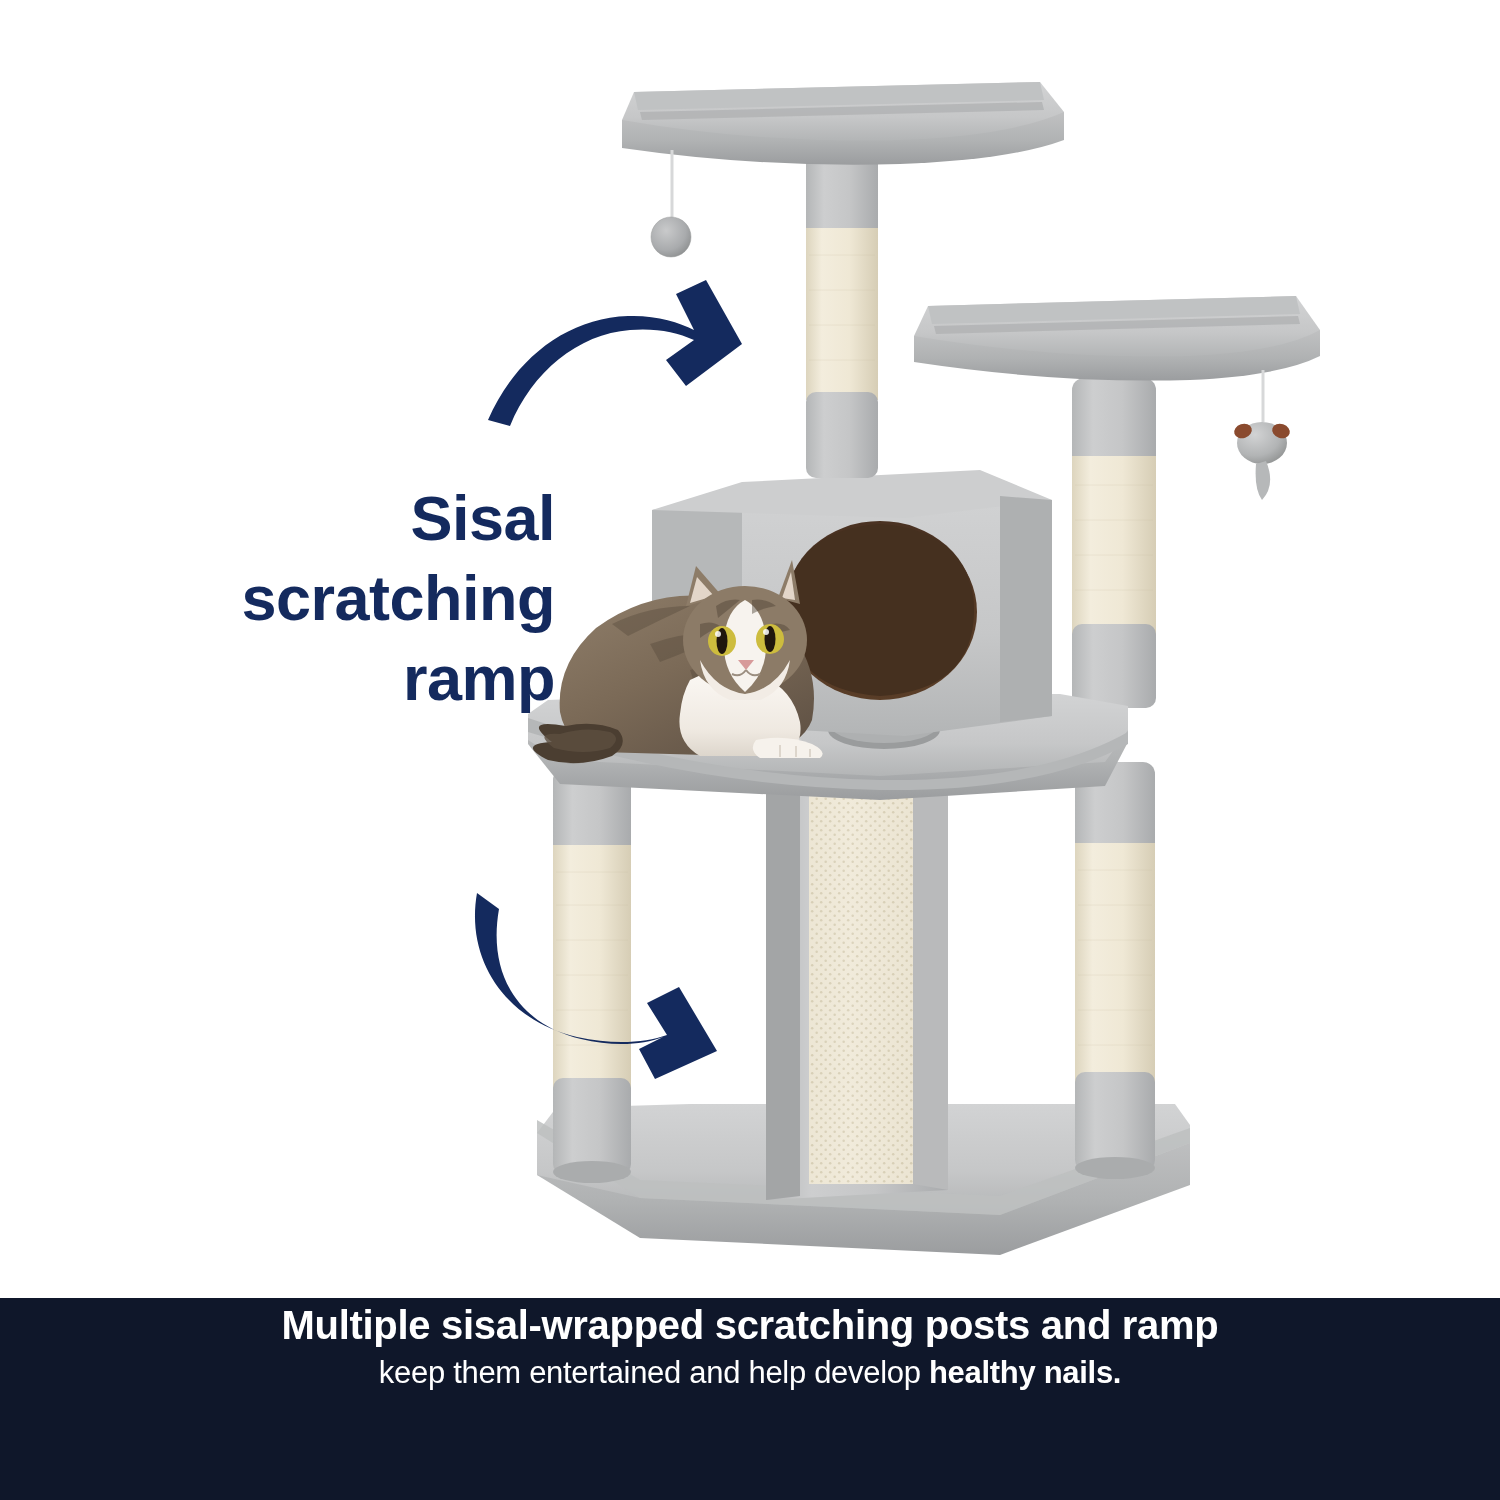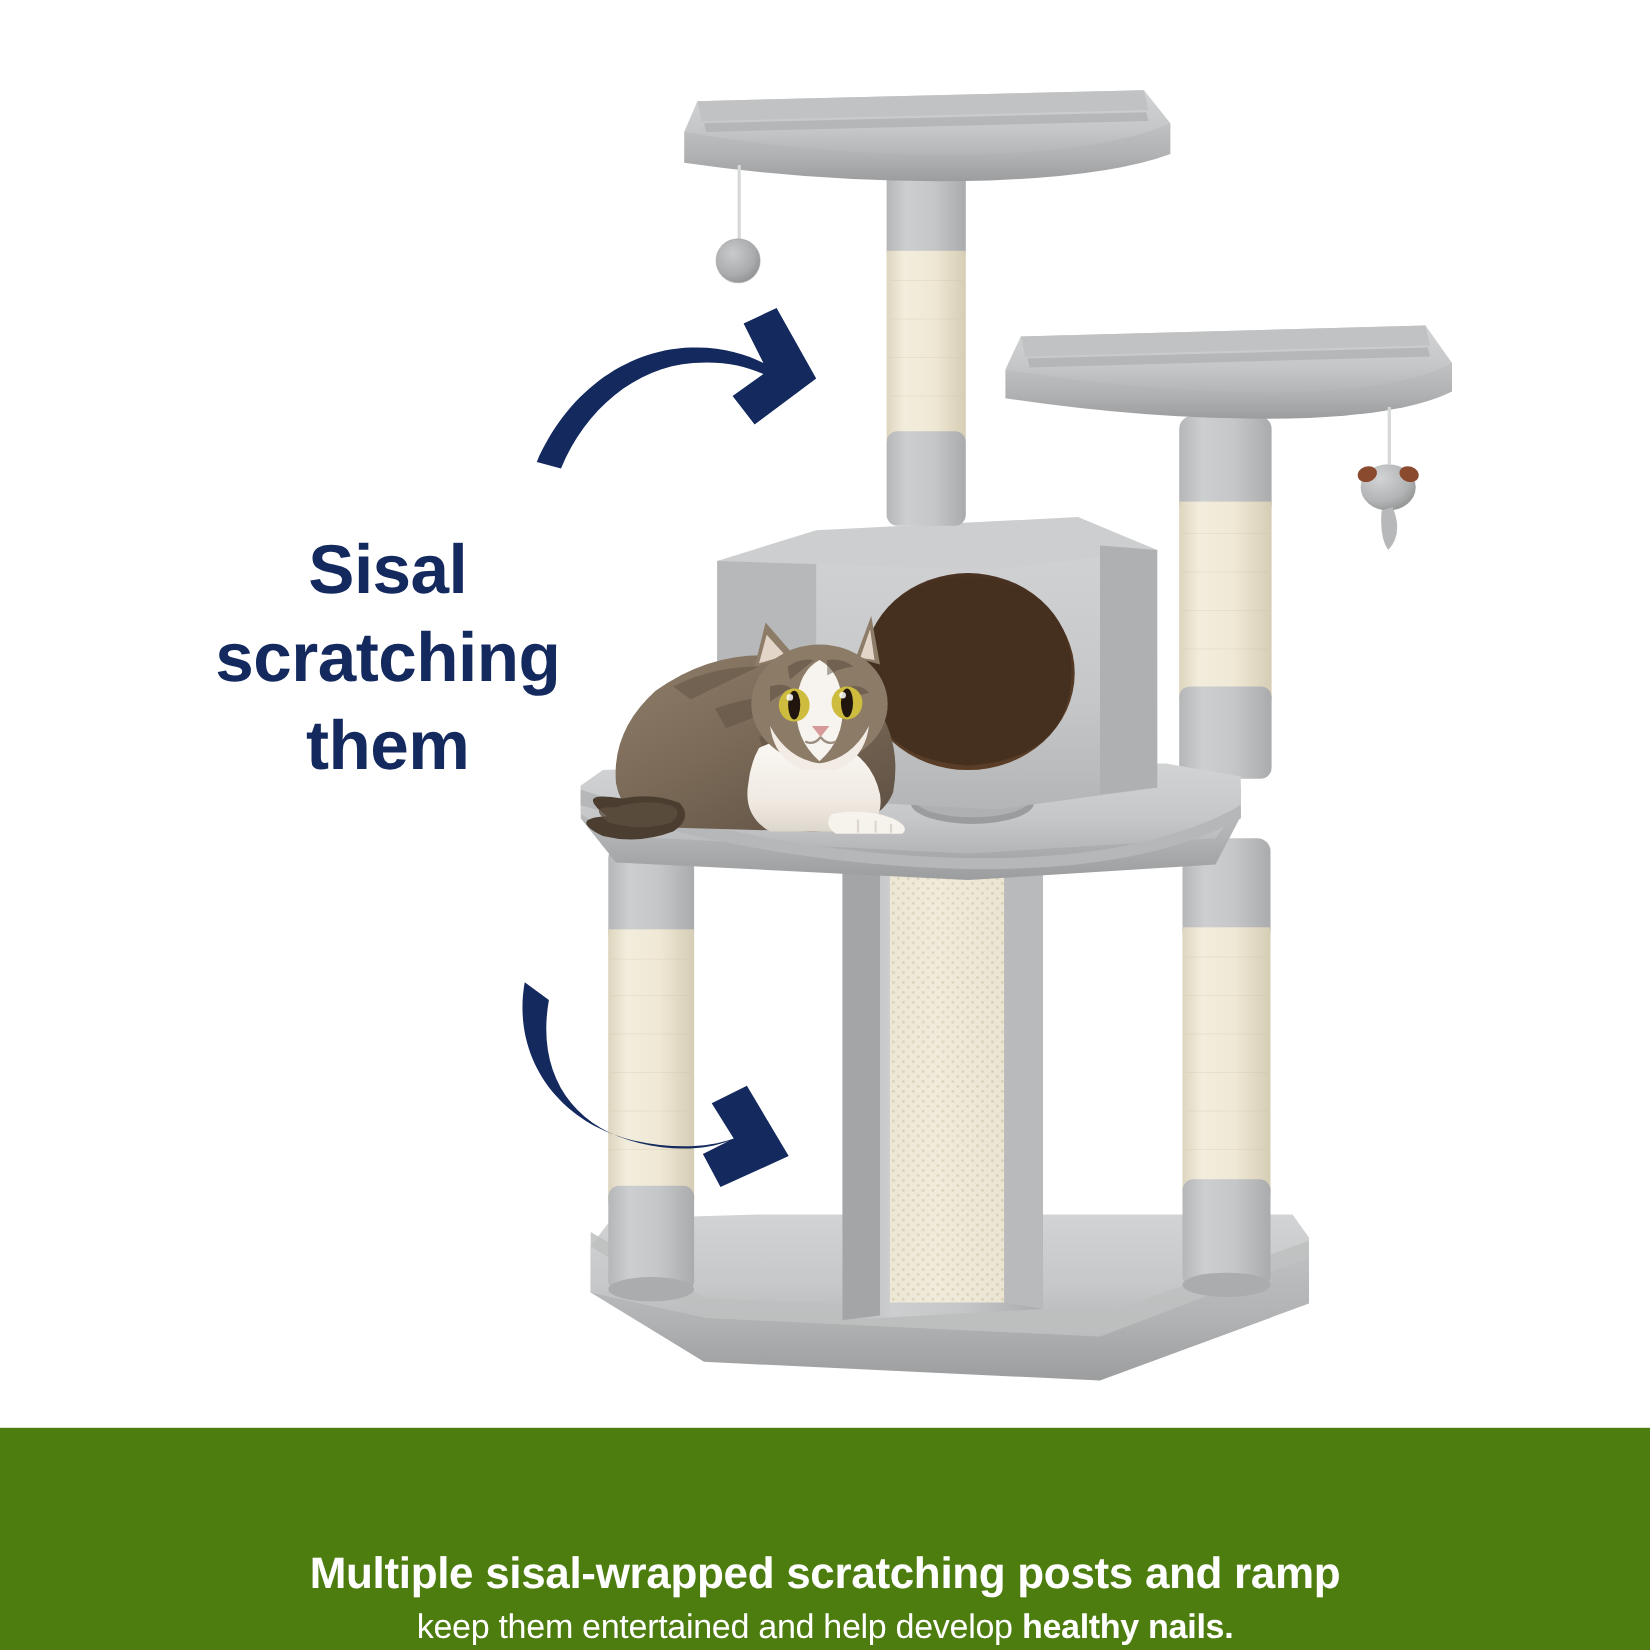--- a/index.html
+++ b/index.html
@@ -11,21 +11,21 @@
     overflow:hidden;
   }
 
   #stage { position:absolute; inset:0; background:#ffffff; }
 
   
   .headline {
     position:absolute;
     left:150px; top:478px;
     width:405px;
-    text-align:center;
+    text-align:right;
     color:#142a5e;
     font-weight:700;
     font-size:63px;
     line-height:1.27;
     letter-spacing:-0.5px;
   }
   .headline .ln { display:block; white-space:nowrap; }
 
   
   .arrow { position:absolute; }
@@ -33,23 +33,23 @@
   #arrow-bottom { left:455px; top:865px; width:280px; height:215px; }
 
   
   #product { position:absolute; left:0; top:0; width:1500px; height:1298px; }
 
   
   #banner {
     position:absolute;
     left:0; top:1298px;
     width:1500px; height:202px;
-    background:#4d7c0f;
+    background:#0f172a;
     display:flex; flex-direction:column;
-    align-items:center; justify-content:flex-end;
+    align-items:center; justify-content:flex-start;
     color:#ffffff;
   }
   #banner .bl1 {
     font-size:40px; font-weight:700;
     letter-spacing:-0.3px;
     line-height:1.35;
     white-space:nowrap;
   }
   #banner .bl2 {
     font-size:31px; font-weight:400;
@@ -332,21 +332,21 @@
         <path d="M738 660 L754 660 L746 670 Z" fill="#d79a9a"></path>
 
         <path d="M746 670 Q740 678 732 674 M746 670 Q752 678 760 674" stroke="#9b8e80" stroke-width="2" fill="none"></path>
       </g>
     </g>
   </svg>
 
   <div class="headline">
     <span class="ln">Sisal</span>
     <span class="ln">scratching</span>
-    <span class="ln">them</span>
+    <span class="ln">ramp</span>
   </div>
 
   <svg class="arrow" id="arrow-top" viewBox="0 0 290 190">
     <path d="M18 152
              C 44 92, 96 50, 158 48
              C 186 47, 208 54, 224 62
              L 206 26
              L 236 12
              L 272 76
              L 216 118

